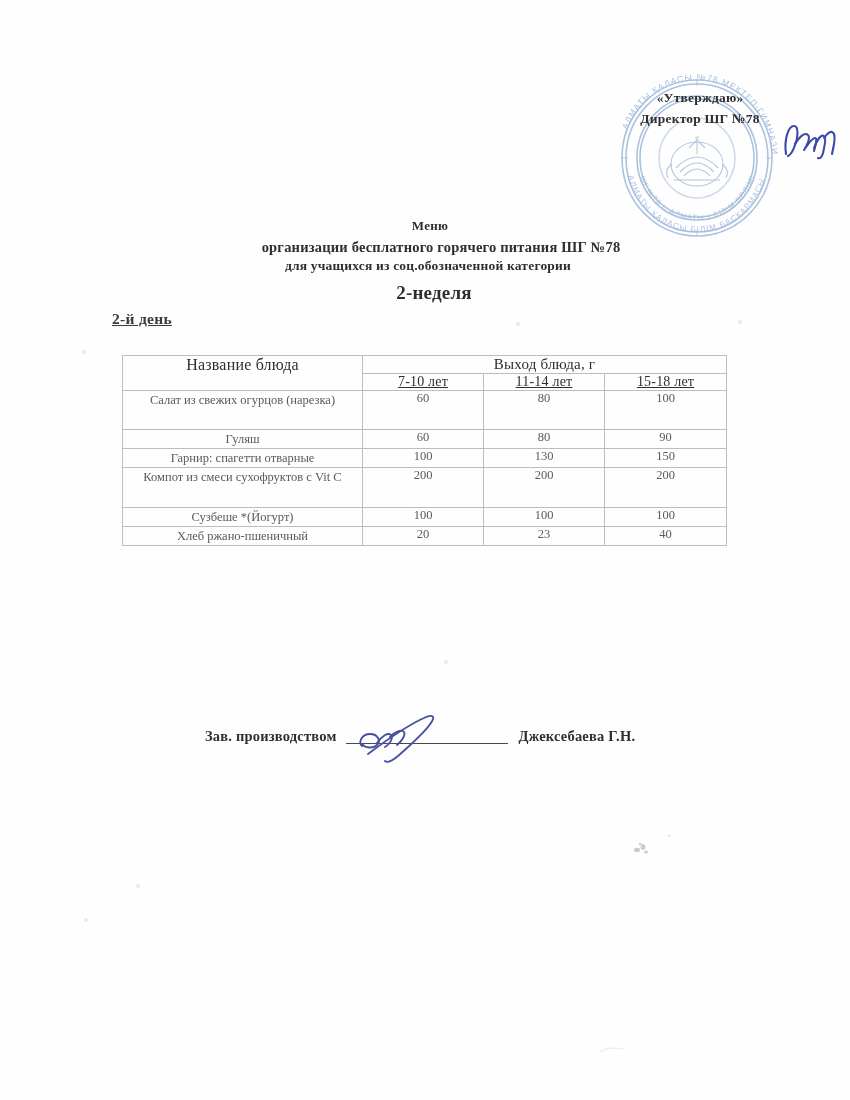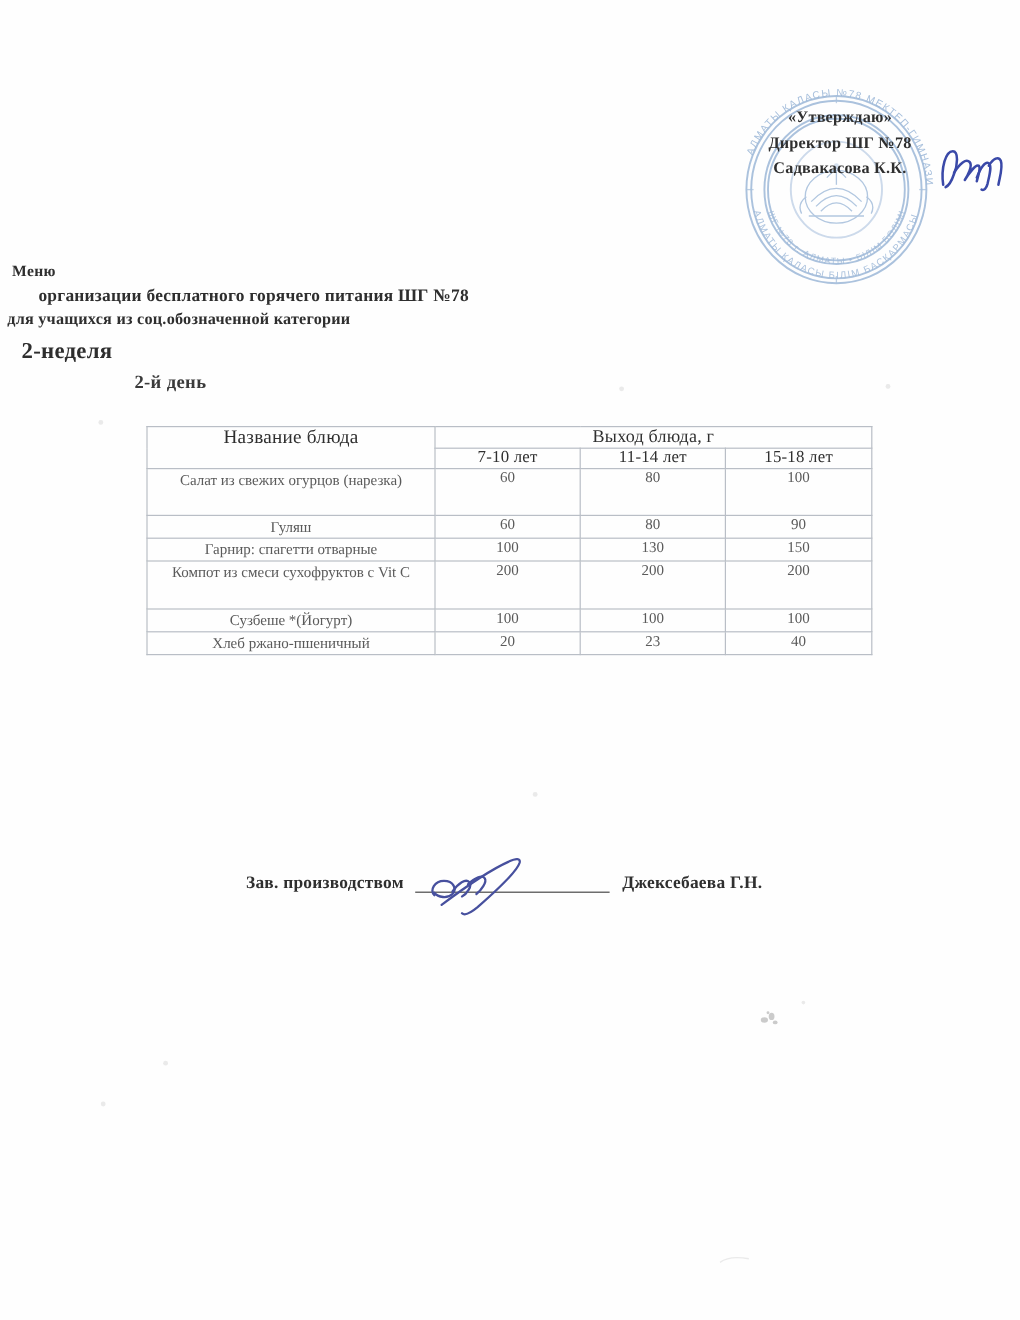--- a/index.html
+++ b/index.html
@@ -69,20 +69,21 @@
     height: 42px;
   }
   .sig-director svg { width: 100%; height: 100%; display: block; }
 
   
   .title-block {
     position: absolute;
     left: 0;
     top: 218px;
     width: 850px;
+    text-align: center;
     font-weight: bold;
     color: #2e2e2e;
   }
   .title-menu {
     font-size: 13px;
     letter-spacing: .3px;
     margin-bottom: 4px;
     padding-left: 10px;
   }
   .title-org {
@@ -106,20 +107,21 @@
 
   
   .day-label {
     position: absolute;
     left: 112px;
     top: 310px;
     font-size: 15.5px;
     font-weight: bold;
     color: #3a3a3a;
     letter-spacing: .3px;
+    text-decoration: underline;
   }
 
   
   .menu-table {
     position: absolute;
     left: 122px;
     top: 355px;
     width: 604px;
     border-collapse: collapse;
     table-layout: fixed;
@@ -152,20 +154,21 @@
     letter-spacing: .2px;
     border-bottom: 1px solid #b9bec6;
   }
   .th-age {
     font-size: 14px;
     font-weight: bold;
     color: #2f2f2f;
     text-align: center;
     padding: 5px 0 6px 0;
     letter-spacing: .2px;
+    text-decoration: underline;
   }
 
   .td-name {
     font-size: 12.5px;
     color: #5a5a5a;
     padding: 6px 6px 7px 10px;
     line-height: 1.45;
   }
   .td-val {
     font-size: 12.5px;
@@ -287,21 +290,20 @@
         <svg viewBox="0 0 70 42" xmlns="http://www.w3.org/2000/svg">
           <g fill="none" stroke="#3a49a8" stroke-width="2.1" stroke-linecap="round" stroke-linejoin="round">
             <path d="M 8,36 C 6,22 10,8 16,8 C 21,8 20,20 17,27 C 15,33 12,37 10,38"></path>
             <path d="M 17,26 C 22,18 27,14 30,17 C 33,20 28,29 26,32 C 30,26 34,20 37,20 C 40,20 37,29 36,33"></path>
             <path d="M 36,30 C 39,22 43,16 46,18 C 49,20 46,30 45,35 C 44,39 42,41 40,40"></path>
             <path d="M 46,20 C 50,14 54,12 56,16 C 58,21 55,30 54,36"></path>
           </g>
         </svg>
       </span>
     </span>
-    <span class="ln">Садвакасова К.К.</span>
   </div>
 
   <div class="title-block">
     <div class="title-menu">Меню</div>
     <div class="title-org">организации бесплатного горячего питания ШГ  №78</div>
     <div class="title-cat">для учащихся из соц.обозначенной категории</div>
     <div class="title-week">2-неделя</div>
   </div>
 
   <div class="day-label">2-й день</div>

